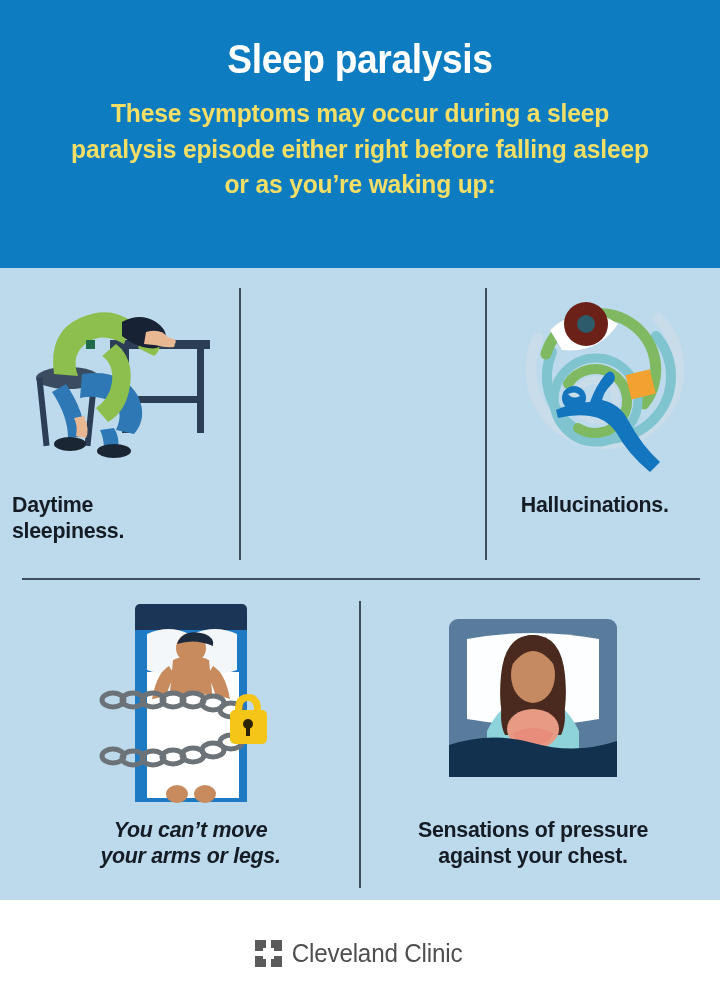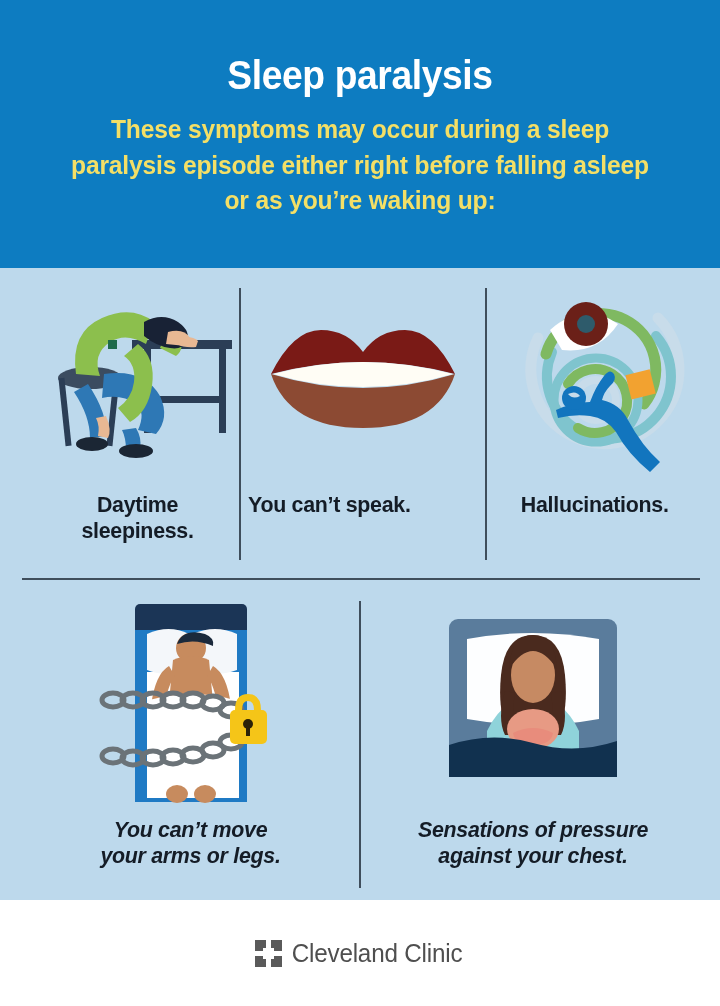--- a/index.html
+++ b/index.html
@@ -20,21 +20,21 @@
 
   
   .header {
     position: absolute;
     left: 0;
     top: 0;
     width: 720px;
     height: 268px;
     background: #0D7CC1;
     box-sizing: border-box;
-    padding: 54px 34px 0 34px;
+    padding: 38px 34px 0 34px;
     text-align: center;
   }
   .header-title {
     color: #ffffff;
     font-size: 40px;
     font-weight: bold;
     letter-spacing: -0.4px;
     line-height: 1.05;
     margin: 0 0 16px 0;
     font-family: "Liberation Sans Narrow", "Liberation Sans", sans-serif;
@@ -98,26 +98,26 @@
     transform: scaleX(0.95);
     transform-origin: left center;
     font-family: "Liberation Sans Narrow", "Liberation Sans", sans-serif;
   }
   .caption.center {
     transform-origin: center center;
     text-align: center;
   }
 
   
-  .cell-1 { left: 34px;  top: 20px;  width: 218px; text-align: center; }
+  .cell-1 { left: 12px;  top: 20px;  width: 218px; }
   .cell-2 { left: 248px; top: 20px;  width: 230px; }
   .cell-3 { left: 494px; top: 20px;  width: 212px; text-align: center; }
   
   .cell-4 { left: 28px;  top: 332px; width: 325px; font-style: italic; }
-  .cell-5 { left: 368px; top: 332px; width: 330px; font-style: italic; }
+  .cell-5 { left: 368px; top: 332px; width: 330px; }
 
   
   .footer {
     position: absolute;
     left: 0;
     top: 900px;
     width: 720px;
     height: 106px;
     background: #ffffff;
     display: flex;
@@ -205,33 +205,20 @@
 
           <path d="M58 128 q6 14 2 22 l-10 -2 q2 -10 -2 -18 z" fill="#E8B893"></path>
         </svg>
       </div>
       <div class="caption" style="margin-top:14px;">
         <span>Daytime</span><br>
         <span>sleepiness.</span>
       </div>
     </div>
 
-    <div class="cell cell-2">
-      <div class="cell-art" style="height:190px;">
-        <svg width="200" height="140" viewBox="0 0 200 140" style="margin-bottom:32px;">
-
-          <path d="M8 68 q22 -44 50 -44 q26 0 42 22 q16 -22 42 -22 q28 0 50 44 q-46 -12 -92 -12 q-46 0 -92 12 z" fill="#7A1A16"></path>
-
-          <path d="M8 68 q46 14 92 14 q46 0 92 -14 q-18 54 -92 54 q-74 0 -92 -54 z" fill="#8C4A33"></path>
-
-          <path d="M10 68 q46 -12 90 -12 q44 0 90 12 q-44 13 -90 13 q-46 0 -90 -13 z" fill="#FFFDF5"></path>
-        </svg>
-      </div>
-      <div class="caption" style="margin-top:14px;">You can’t speak.</div>
-    </div>
 
     <div class="cell cell-3">
       <div class="cell-art" style="height:190px;">
         <svg width="185" height="190" viewBox="0 0 185 190">
 
           <path d="M150 30 a74 74 0 1 1 -120 20" fill="none" stroke="#C8DCEA" stroke-width="11" stroke-linecap="round"></path>
 
           <path d="M148 48 a62 62 0 1 1 -104 16" fill="none" stroke="#7FC4CE" stroke-width="10" stroke-linecap="round"></path>
 
           <path d="M38 66 a56 56 0 1 1 98 50" fill="none" stroke="#7FB961" stroke-width="11" stroke-linecap="round"></path>

